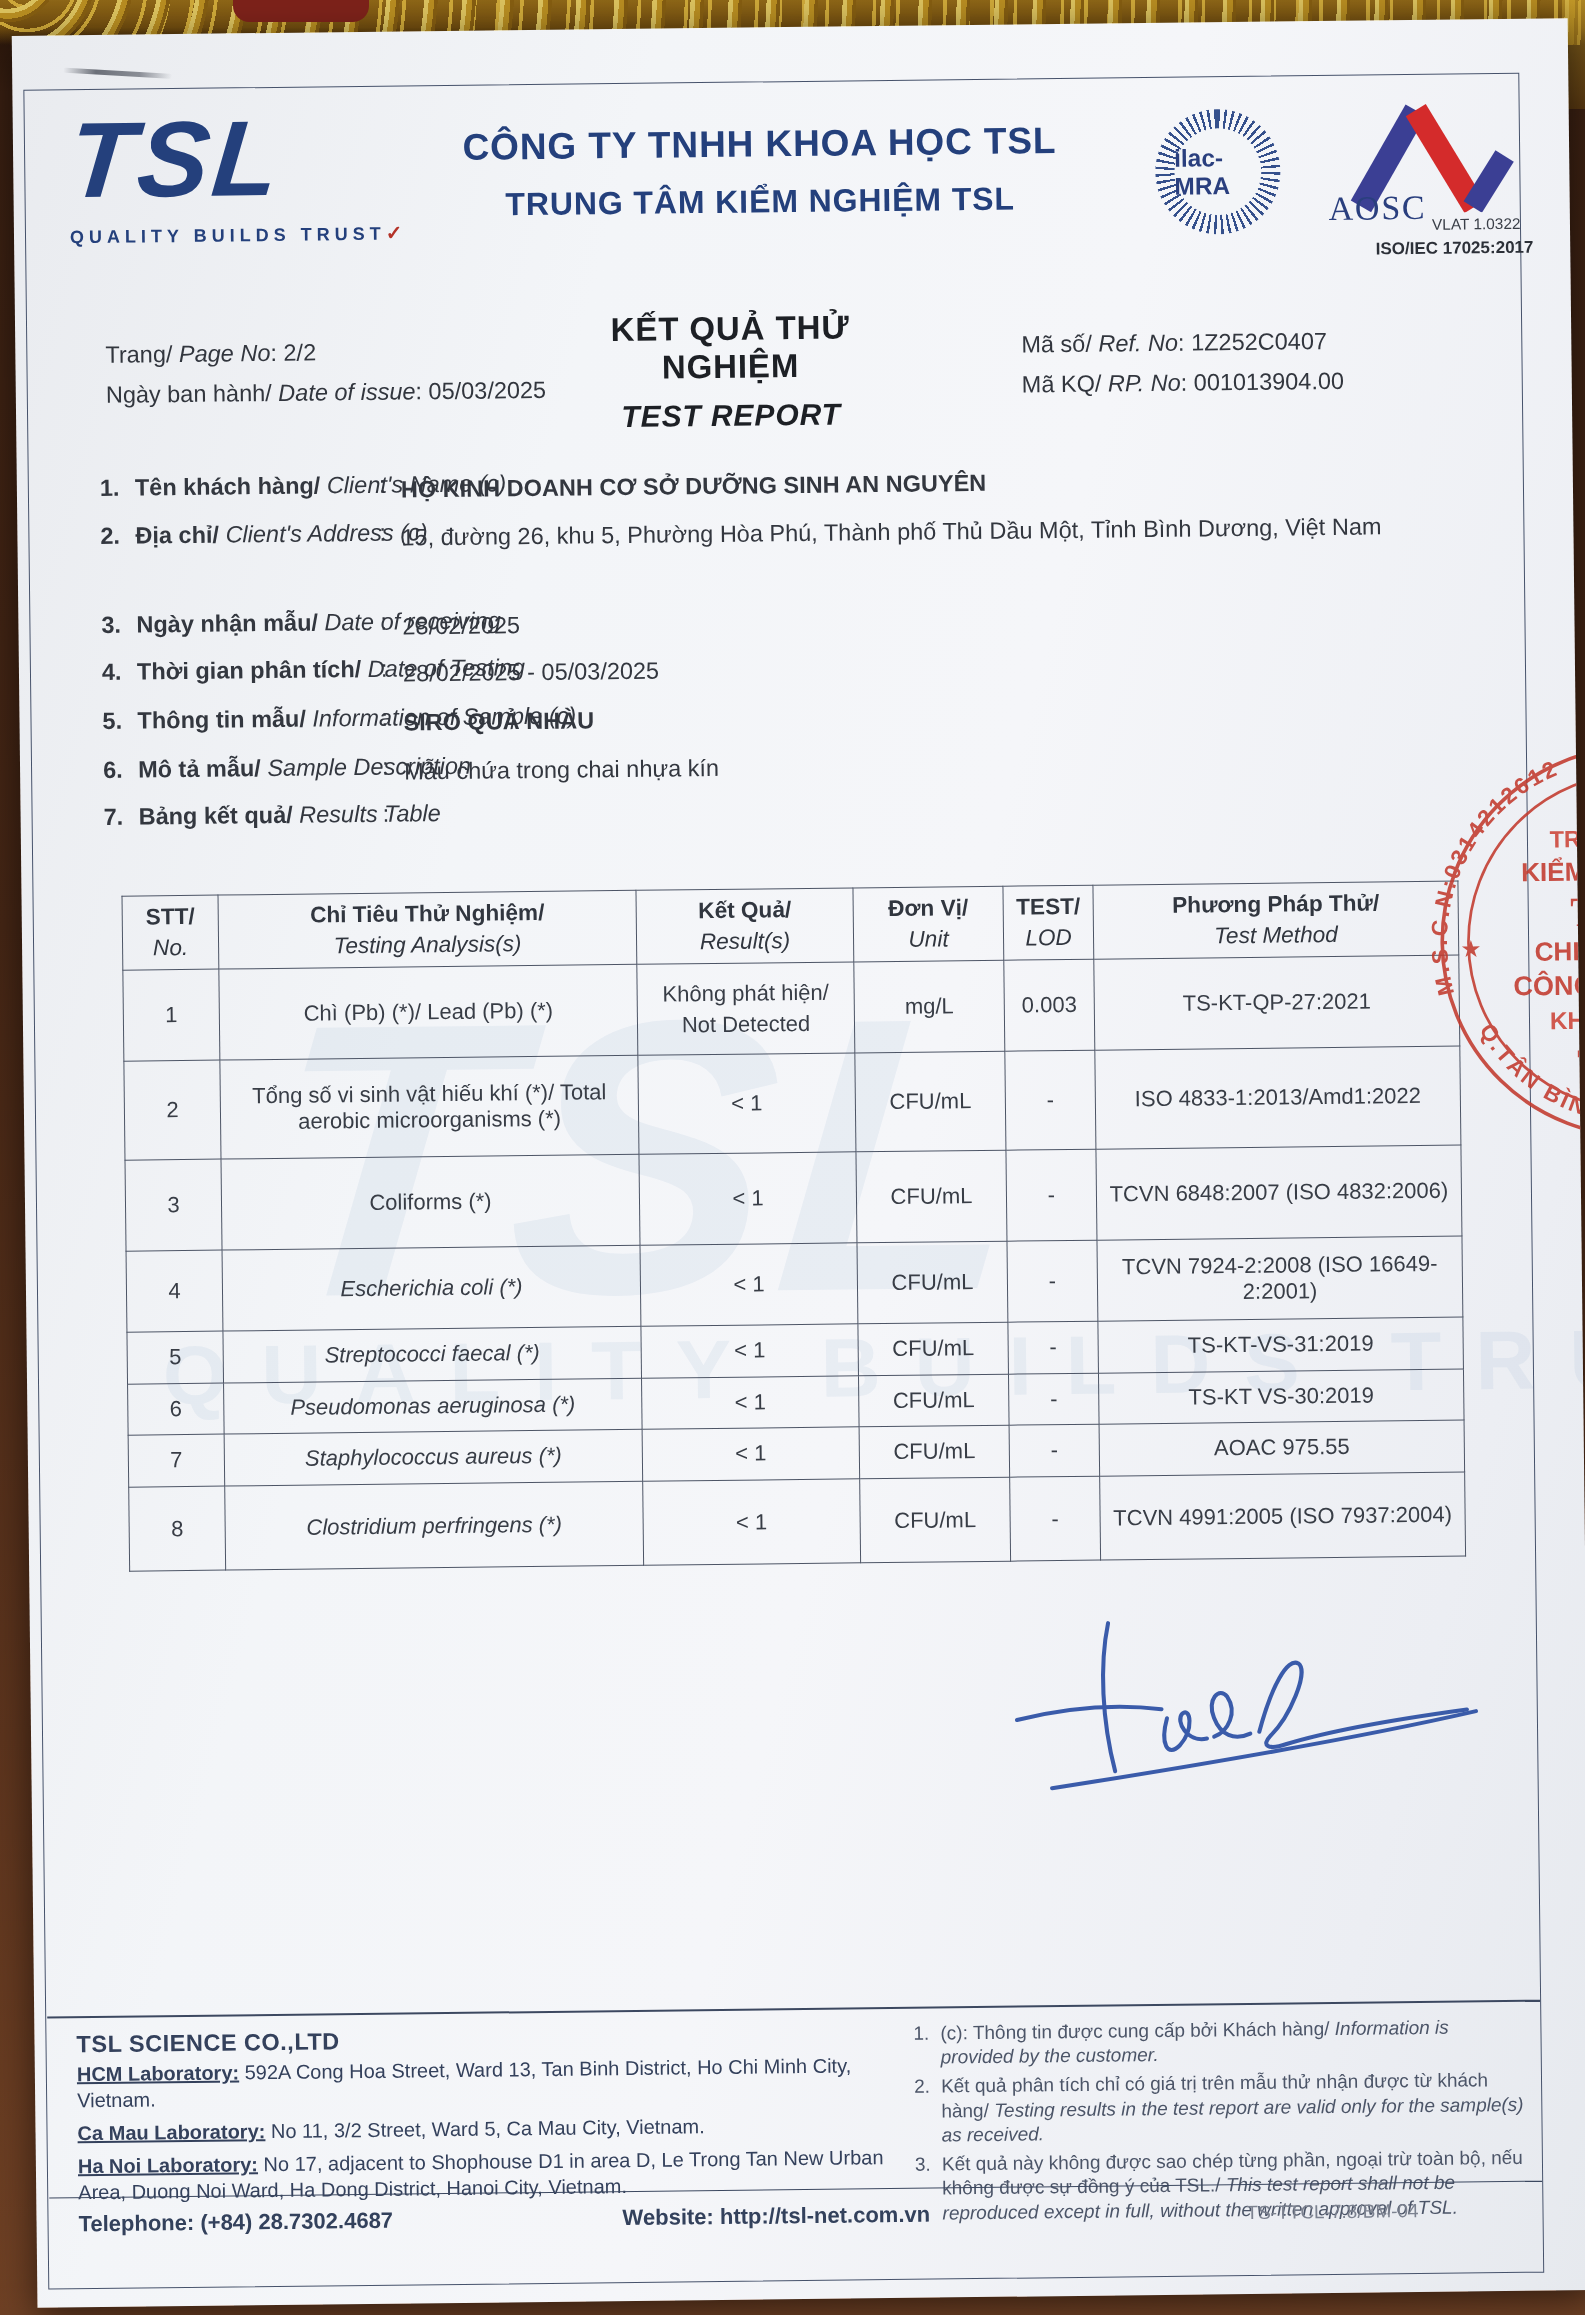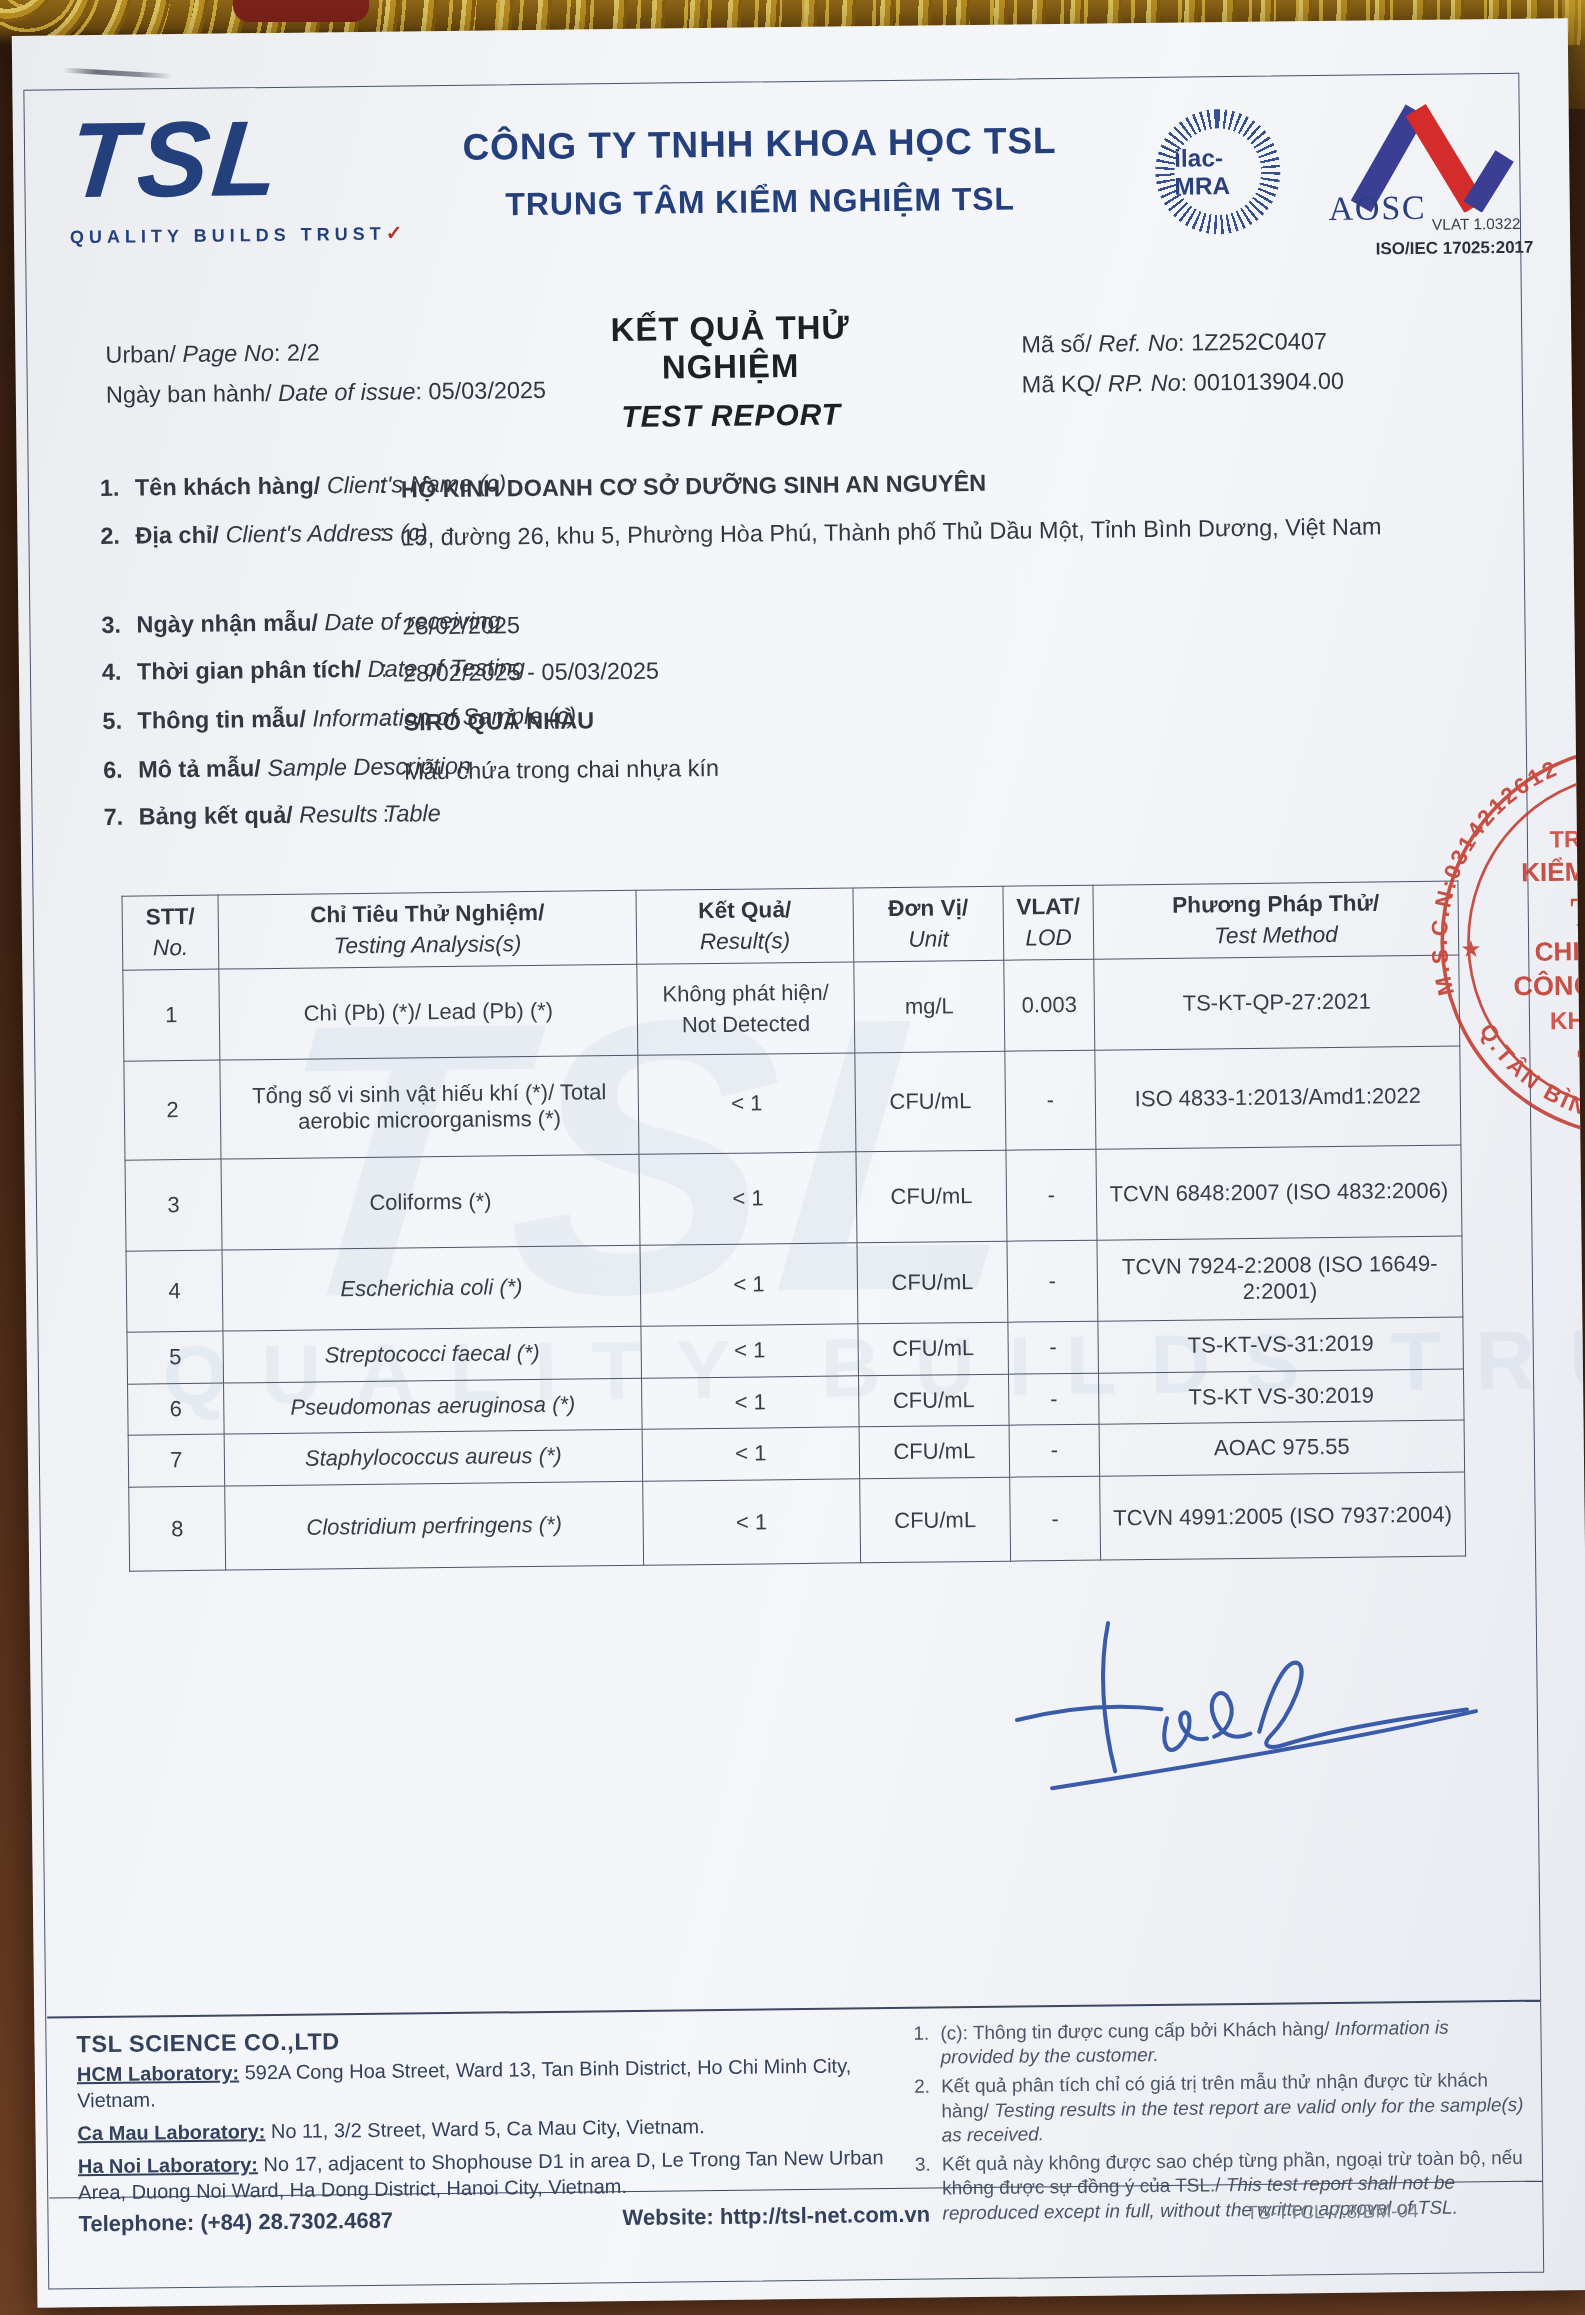--- a/index.html
+++ b/index.html
@@ -139,21 +139,21 @@
       <path d="M22 124 L84 18" stroke="#3b3f94" stroke-width="26" fill="none"></path>
       <path d="M84 18 L148 126" stroke="#d42b2b" stroke-width="26" fill="none"></path>
       <path d="M146 126 L182 70" stroke="#3b3f94" stroke-width="24" fill="none"></path>
     </svg>
     <div class="aosc-name">AOSC</div>
     <div class="aosc-sub1">VLAT 1.0322</div>
     <div class="aosc-sub2">ISO/IEC 17025:2017</div>
   </div>
 
   <div class="meta-left">
-    <div><span>Urban/</span> <span class="it">Page No</span><span>: 2/2</span></div>
+    <div><span>Trang/</span> <span class="it">Page No</span><span>: 2/2</span></div>
     <div><span>Ngày ban hành/</span> <span class="it">Date of issue</span><span>: 05/03/2025</span></div>
   </div>
 
   <div class="meta-title">
     <div class="tvi">KẾT QUẢ THỬ NGHIỆM</div>
     <div class="ten">TEST REPORT</div>
   </div>
 
   <div class="meta-right">
     <div><span>Mã số/</span> <span class="it">Ref. No</span><span>: 1Z252C0407</span></div>
@@ -223,21 +223,21 @@
           </th>
       <th>
             <div class="th-vi">Kết Quả/</div>
             <div class="th-en">Result(s)</div>
           </th>
       <th>
             <div class="th-vi">Đơn Vị/</div>
             <div class="th-en">Unit</div>
           </th>
       <th>
-            <div class="th-vi">VLAT/</div>
+            <div class="th-vi">TEST/</div>
             <div class="th-en">LOD</div>
           </th>
       <th>
             <div class="th-vi">Phương Pháp Thử/</div>
             <div class="th-en">Test Method</div>
           </th>
     </tr>
     <tr class="r0">
       <td>1</td>
       <td class="name">Chì (Pb) (*)/ Lead (Pb) (*)</td>

